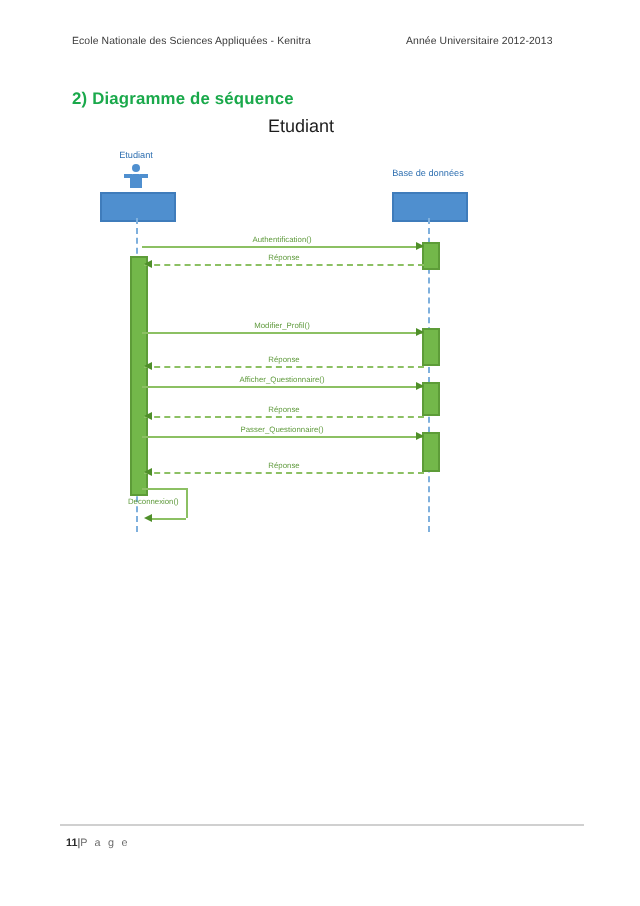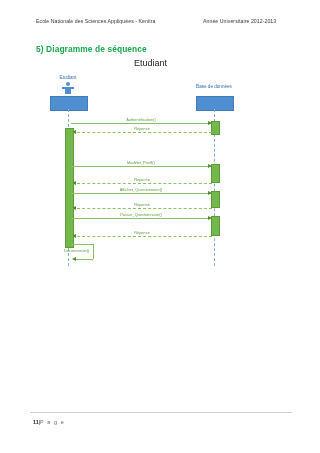--- a/index.html
+++ b/index.html
@@ -128,21 +128,21 @@
 </head>
 <body>
 
 <div class="page">
 
   <div class="doc-header">
     <div class="left">Ecole Nationale des Sciences Appliquées - Kenitra</div>
     <div class="right">Année Universitaire 2012-2013</div>
   </div>
 
-  <div class="section-title">5) Diagramme de séquence</div>
+  <div class="section-title">2) Diagramme de séquence</div>
 
   <div class="diagram">
 
     <div class="diagram-title">Etudiant</div>
 
     <div class="ll">
       <div class="ll-label" style="left:10px;top:17px;width:44px;">Etudiant</div>
       <div class="actor" style="left:26px;top:24px;width:12px;height:13px;">
         <div class="head"></div>
           <div class="body"></div>

